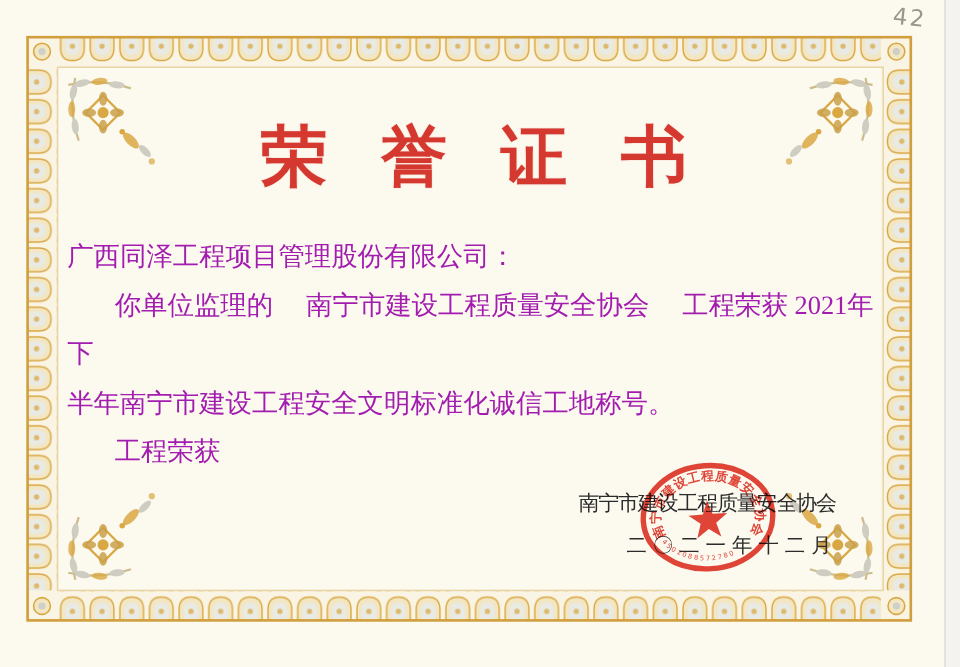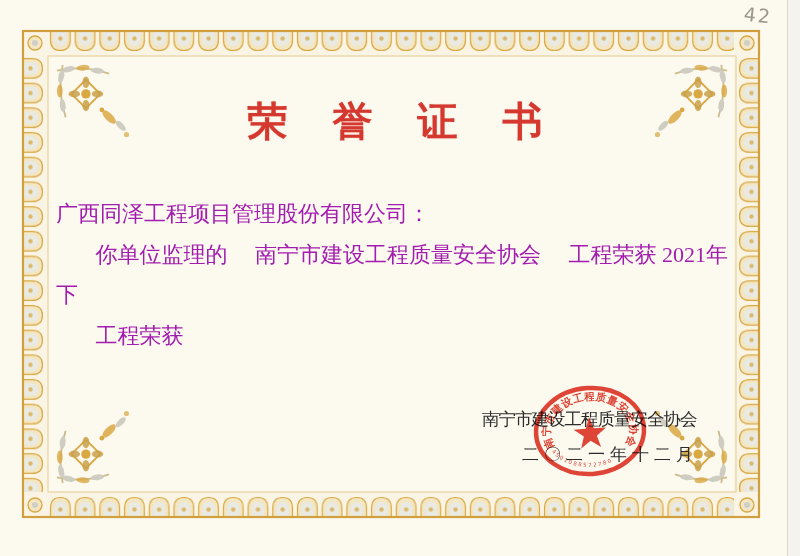--- a/index.html
+++ b/index.html
@@ -19,21 +19,21 @@
   .frame-svg{position:absolute;left:0;top:0;}
   .pencil-mark{
     position:absolute;left:744px;top:4px;
     font-family:"DejaVu Sans","Liberation Sans",sans-serif;
     font-size:19px;color:#9a968e;transform:rotate(6deg);
     letter-spacing:2px;
   }
   .cert-title{
     position:absolute;left:0;top:94px;width:790px;
     text-align:center;text-indent:45px;letter-spacing:45px;
-    font-size:40px;font-weight:bold;color:#d4382e;
+    font-size:55px;font-weight:bold;color:#d4382e;
     text-shadow:0 0 1px rgba(212,56,46,.4);
   }
   .cert-body{
     position:absolute;left:56px;top:194px;width:692px;
     font-size:22px;line-height:40.5px;color:#a21caf;
   }
   .cert-body .indent{text-indent:1.8em;}
   .issuer-line{
     position:absolute;left:482px;top:407px;
     font-size:17.5px;letter-spacing:-1px;color:#2b2b2b;
@@ -135,20 +135,21 @@
   <use href="#orn" transform="translate(730,486) scale(-1.45,-1.45)"></use>
 </svg>
 
 <div class="pencil-mark">42</div>
 
 <div class="cert-title">荣誉证书</div>
 
 <div class="cert-body">
   <div>广西同泽工程项目管理股份有限公司：</div>
   <div class="indent">你单位监理的　 南宁市建设工程质量安全协会 　工程荣获 2021年下</div>
+  <div>半年南宁市建设工程安全文明标准化诚信工地称号。</div>
   <div class="indent">工程荣获</div>
 </div>
 
 <div class="issuer-line">南宁市建设工程质量安全协会</div>
 <div class="date-line">二〇二一年十二月</div>
 
 <svg class="seal-svg" width="132" height="106" viewBox="0 0 132 106">
   <defs>
     <path id="ringArc" d="M29.7,66.1 A40,31 0 1 1 102.3,66.1" fill="none"></path>
     <path id="codeArc" d="M26.2,71 A46,36 0 0 0 105.8,71" fill="none"></path>

